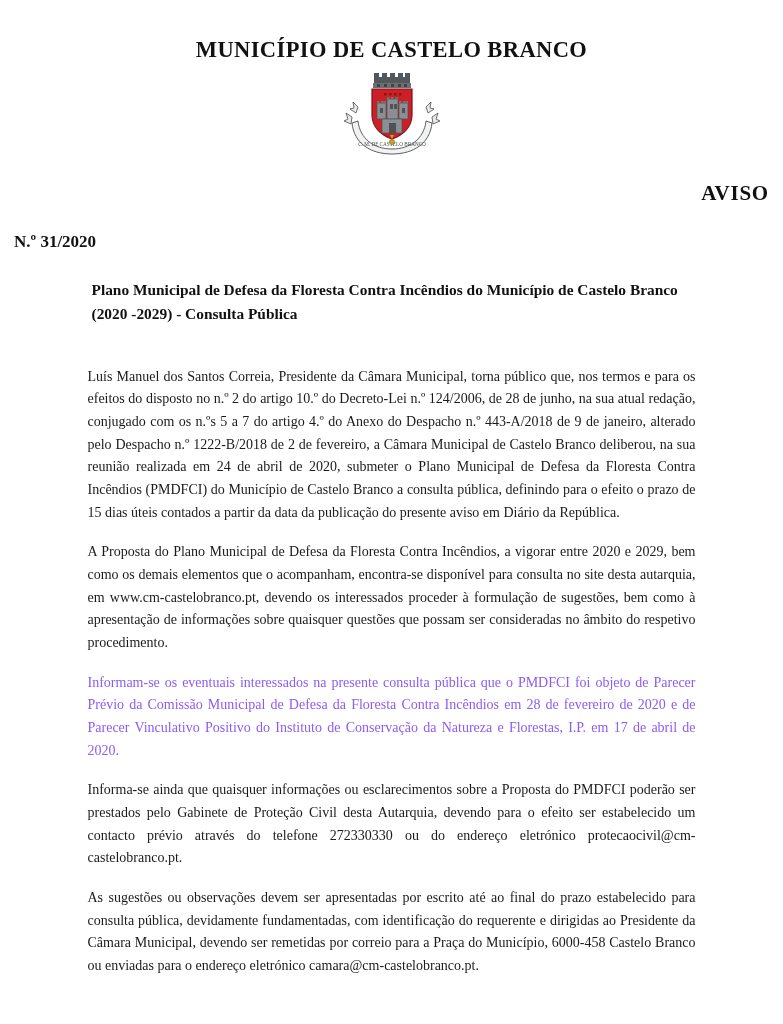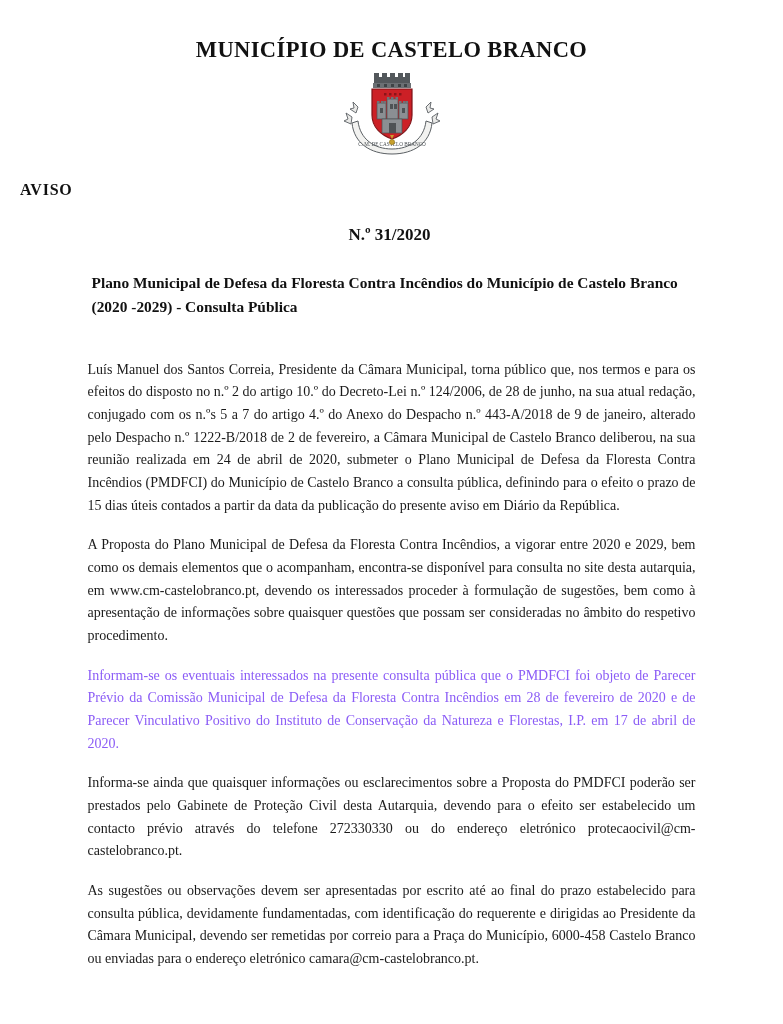--- a/index.html
+++ b/index.html
@@ -41,29 +41,29 @@
     margin-top: 10px;
     display: flex;
     justify-content: center;
   }
   .emblem {
     display: block;
   }
 
   
   .notice-title {
-    text-align: left;
-    font-size: 16px;
+    text-align: right;
+    font-size: 21px;
     font-weight: bold;
     margin: 26px 0 0 6px;
     letter-spacing: 0.8px;
     color: #111111;
   }
   .notice-number {
-    text-align: center;
+    text-align: left;
     font-size: 17px;
     font-weight: bold;
     margin: 26px 4px 0 0;
     color: #111111;
   }
   .subject {
     text-align: left;
     font-size: 15.4px;
     font-weight: bold;
     line-height: 1.55;

